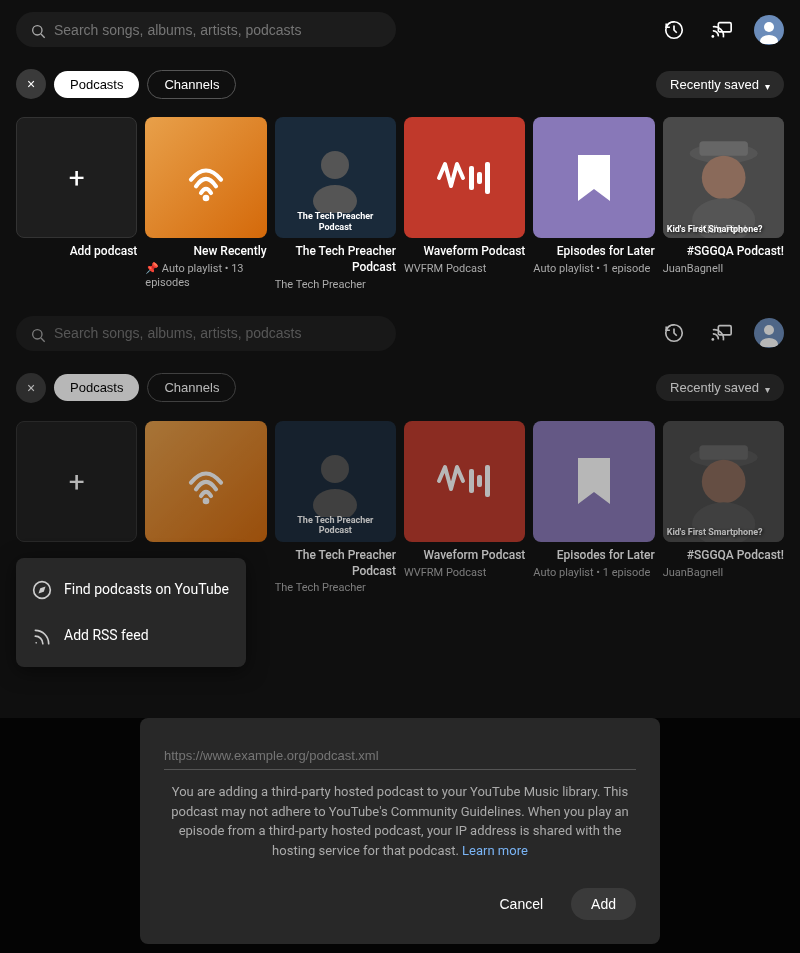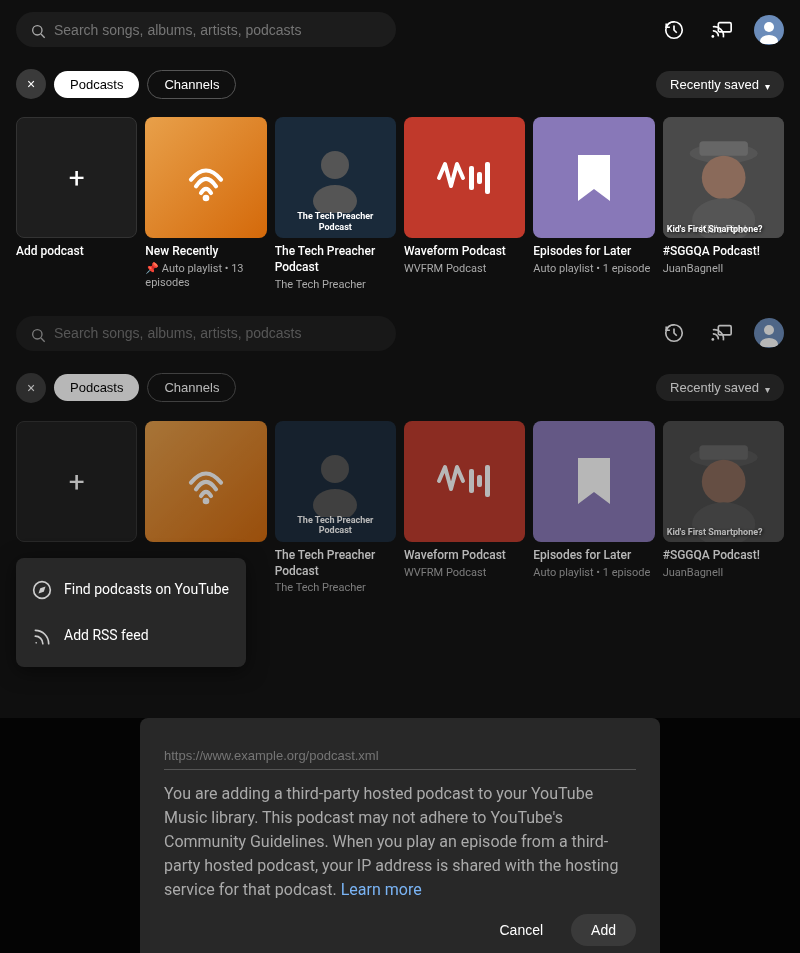--- a/index.html
+++ b/index.html
@@ -162,20 +162,21 @@
       color: #fff;
       border: 1px solid #333;
     }
 
     .podcast-title {
       font-size: 12px;
       font-weight: 500;
       margin-top: 6px;
       line-height: 1.3;
       color: #fff;
+      text-align: right;
     }
     .podcast-sub {
       font-size: 11px;
       color: #aaa;
       margin-top: 2px;
       line-height: 1.3;
     }
 
     
     .thumb-orange { background: linear-gradient(135deg, #e8a04a 0%, #d4690a 100%); }
@@ -265,24 +266,25 @@
       border: none;
       border-bottom: 1px solid #555;
       color: #888;
       font-size: 13px;
       padding: 6px 0;
       outline: none;
       margin-bottom: 12px;
     }
 
     .modal-disclaimer {
-      font-size: 16px;
+      font-size: 13px;
       color: #aaa;
       line-height: 1.5;
-      margin-bottom: 12px;
+      margin-bottom: 28px;
+      text-align: center;
     }
 
     .modal-disclaimer a {
       color: #7ab4f5;
       text-decoration: none;
     }
 
     .modal-actions {
       display: flex;
       justify-content: flex-end;

